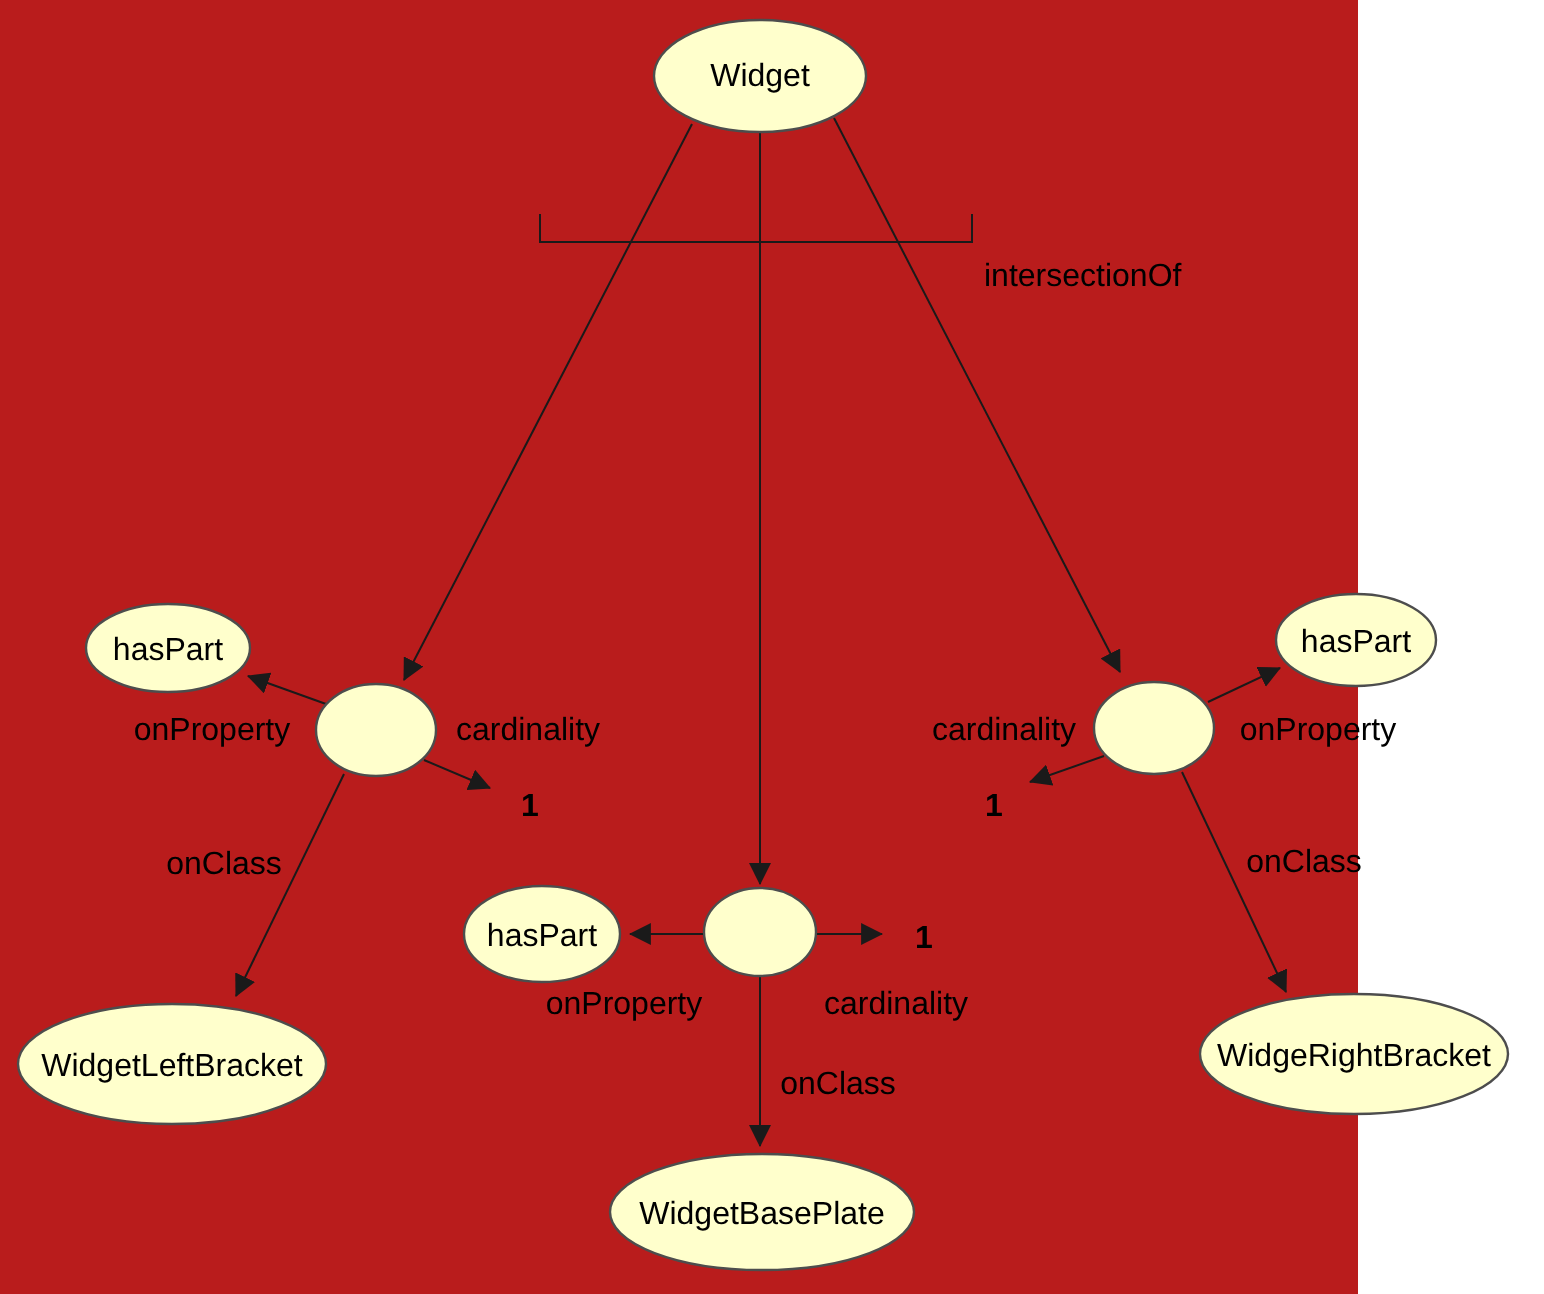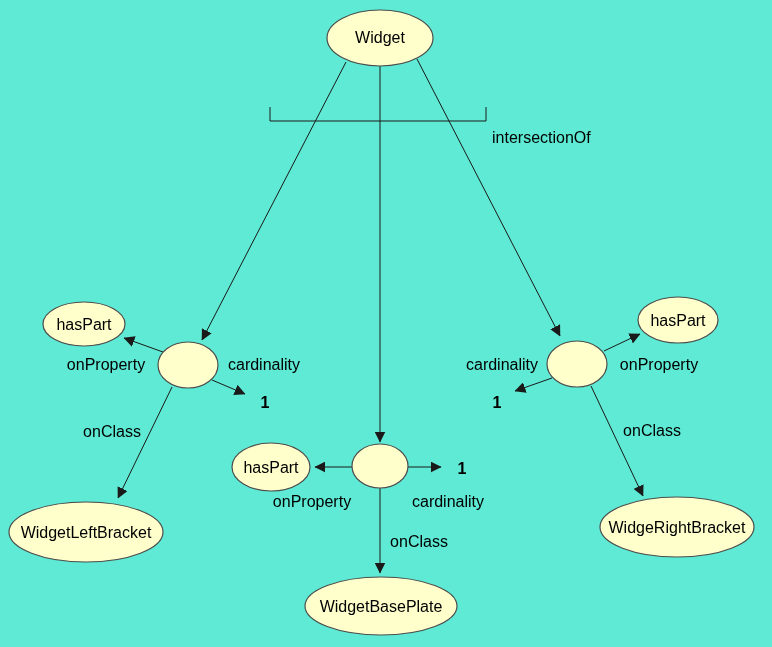--- a/index.html
+++ b/index.html
@@ -2,23 +2,23 @@
 <html><head>
 <meta charset="utf-8">
 <style>
   html, body {
     margin: 0;
     padding: 0;
     background: #ffffff;
   }
   .canvas {
     position: relative;
-    width: 772px;
+    width: 679px;
     height: 647px;
-    background: #5eead4;
+    background: #b91c1c;
     font-family: "Liberation Sans", sans-serif;
   }
   svg { display: block; }
   .node-ellipse {
     fill: #ffffcc;
     stroke: #4d4d4d;
     stroke-width: 1.2;
   }
   .edge {
     stroke: #1a1a1a;

